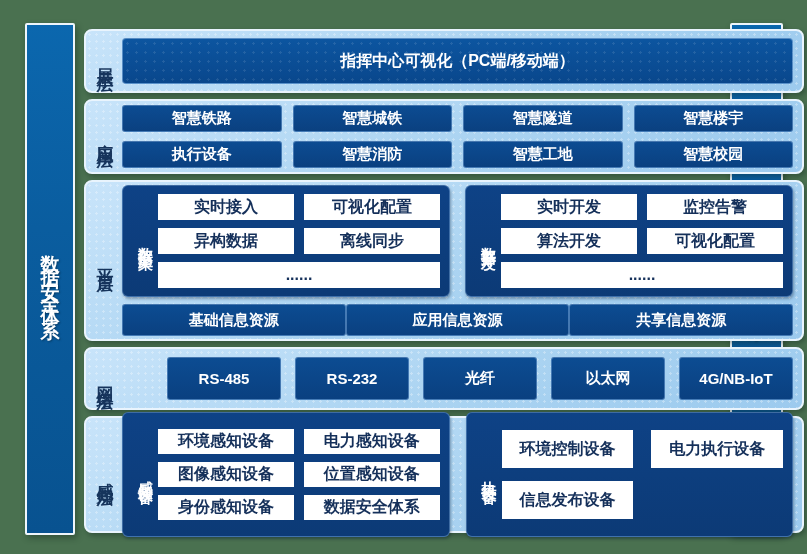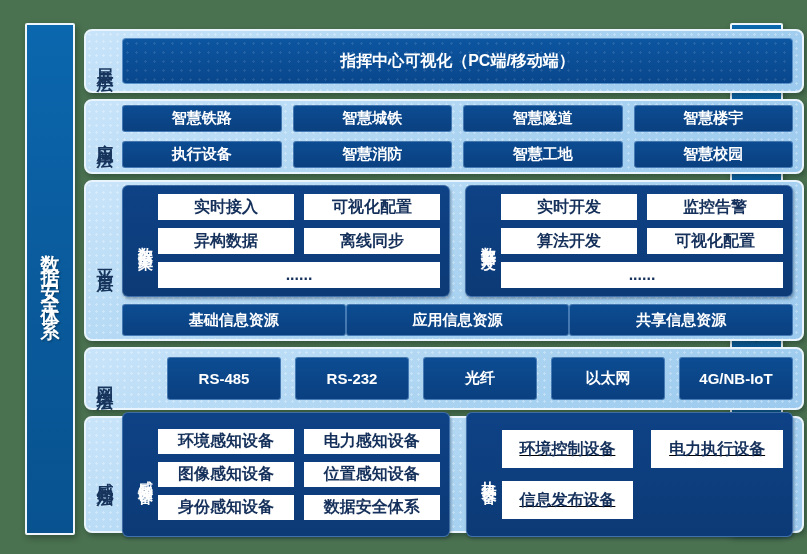--- a/index.html
+++ b/index.html
@@ -113,21 +113,21 @@
   
   .panel.network{height:63px;gap:45px;}
   .net-row{flex:1;display:flex;gap:14px;}
   .net-row .navy-chip{flex:1;height:43px;}
 
   
   .panel.perception{height:117px;}
   .perc-row{flex:1;display:flex;gap:16px;}
   .perc-row .group{padding:16px 9px;}
   .group-grid.rows3 .white-chip{height:25px;}
-  .group-grid.rows2{gap:13px 18px;text-decoration:underline;}
+  .group-grid.rows2{gap:13px 18px;}
   .group-grid.rows2 .white-chip{height:38px;}
 </style>
 </head>
 <body>
 
 <div class="stage">
 
   <div class="pillar left">
     <span class="pillar-text">数据安全体系</span>
   </div>

